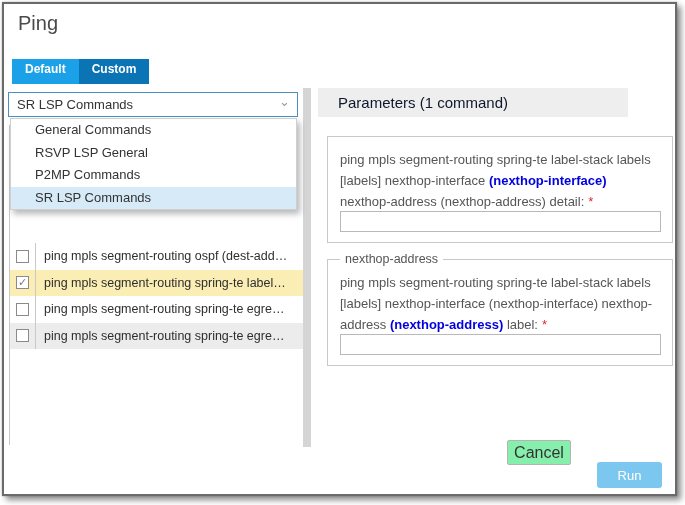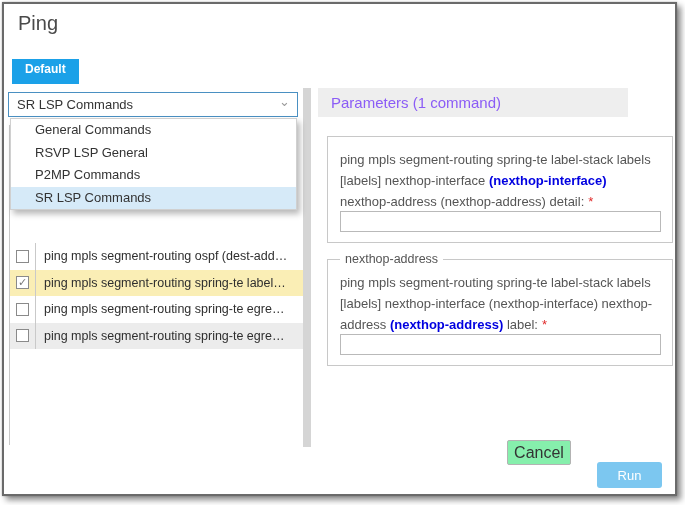--- a/index.html
+++ b/index.html
@@ -45,21 +45,21 @@
     border:1px solid #d0d0d0; box-shadow:3px 4px 6px rgba(0,0,0,0.28); z-index:5; }
   .opt { height:22.5px; line-height:22.5px; padding-left:24px; font-size:13px; color:#333;
          white-space:nowrap; overflow:hidden; cursor:pointer; }
   .opt.selected { background:#d6eaf8; }
 
   
   .splitter { position:absolute; left:299px; top:84px; width:8px; height:359px; background:#d5d5d5; }
 
   
   .param-header { position:absolute; left:314px; top:84px; width:310px; height:29px;
-    background:#eeeeee; font-size:15px; color:#8b5cf6; line-height:29px; padding-left:13px; }
+    background:#eeeeee; font-size:15px; color:#0f172a; line-height:29px; padding-left:20px; }
 
   .fieldset { position:absolute; left:323px; width:346px; height:107px;
     border:1px solid #c8c8c8; background:#fff; }
   .fs-1 { top:132px; }
   .fs-2 { top:255px; }
   .legend { position:absolute; top:-8px; left:12px; background:#fff; padding:0 5px;
     font-size:12.5px; color:#555; }
   .fs-desc { margin:12px 12px 0 12px; font-size:13px; line-height:21px; color:#555; }
   .hl { color:#0000e0; font-weight:bold; }
   .req { color:#e02b2b; margin-left:4px; }
@@ -77,20 +77,23 @@
 </head>
 <body>
 
 <div class="dialog">
 
   <div class="title">Ping</div>
 
   <div class="tabs">
     <div class="tab active">
       <span>Default</span>
+    </div>
+    <div class="tab inactive">
+      <span>Custom</span>
     </div>
   </div>
 
   <div class="cat-select">
     <span>SR LSP Commands</span>
     <span class="chevron">⌄</span>
   </div>
 
   <div class="cmd-list">
     <div class="rows">

